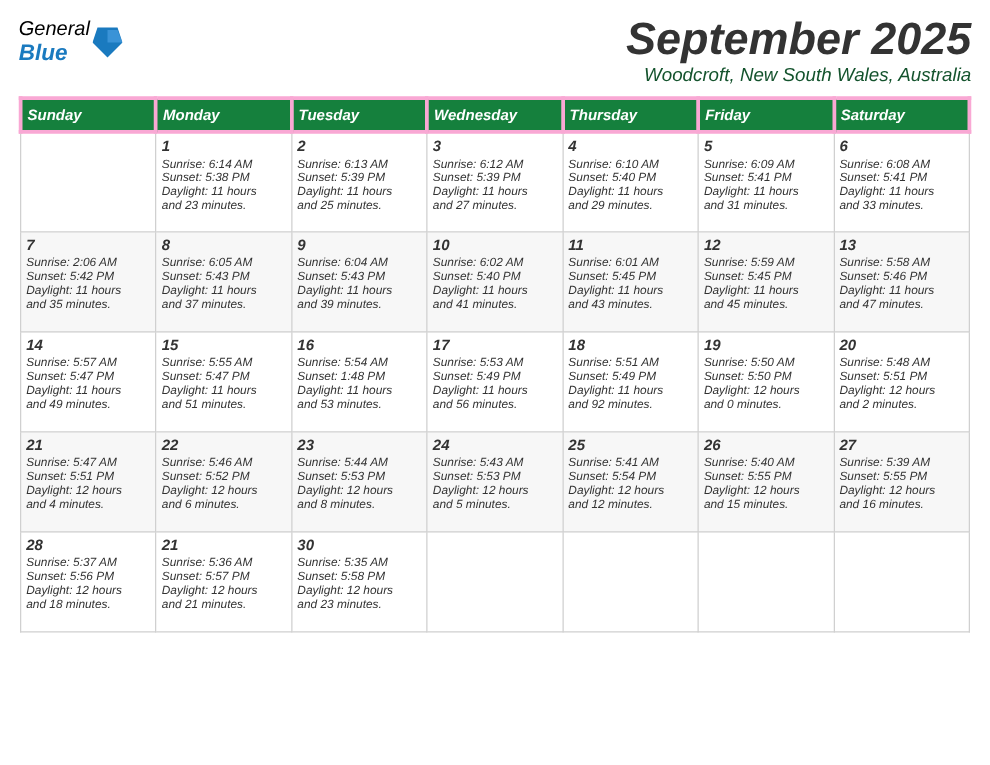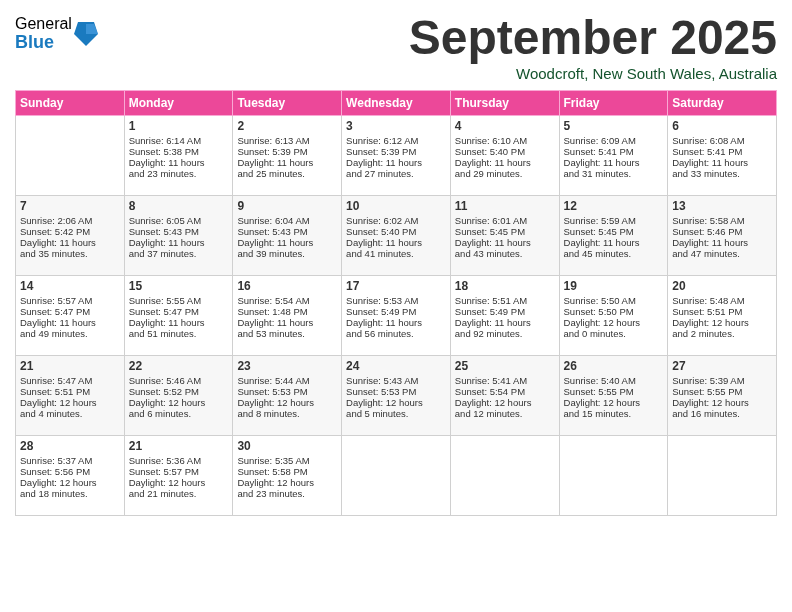--- a/index.html
+++ b/index.html
@@ -7,20 +7,21 @@
       font-family: Arial, sans-serif;
       background: #fff;
       width: 792px;
       height: 612px;
       overflow: hidden;
     }
     .page {
       width: 792px;
       min-height: 612px;
       padding: 10px 15px;
+      font-style: italic;
     }
     .header-area {
       display: flex;
       justify-content: space-between;
       align-items: flex-start;
       margin-bottom: 8px;
     }
     .logo {
       display: flex;
       align-items: center;
@@ -34,40 +35,40 @@
     .logo-icon {
       width: 24px;
       height: 28px;
       margin-left: 2px;
       margin-right: -2px;
     }
     .title-area {
       text-align: right;
     }
     .cal-title {
-      font-size: 48px;
+      font-size: 36px;
       font-weight: bold;
       color: #333;
     }
     .cal-subtitle {
       font-size: 15px;
       color: #14532d;
     }
     table {
       width: 100%;
       border-collapse: collapse;
     }
     thead tr th {
-      background-color: #ec4899;
+      background-color: #15803d;
       color: #fff;
       font-size: 12px;
       font-weight: bold;
       padding: 5px 4px;
       text-align: left;
-      border: 1px solid #f9a8d4;
+      border: 3px solid #f9a8d4;
     }
     tbody tr td {
       vertical-align: top;
       font-size: 9.5px;
       color: #333;
       padding: 3px 4px;
       border: 1px solid #d0d0d0;
       width: 14.28%;
       height: 80px;
     }

